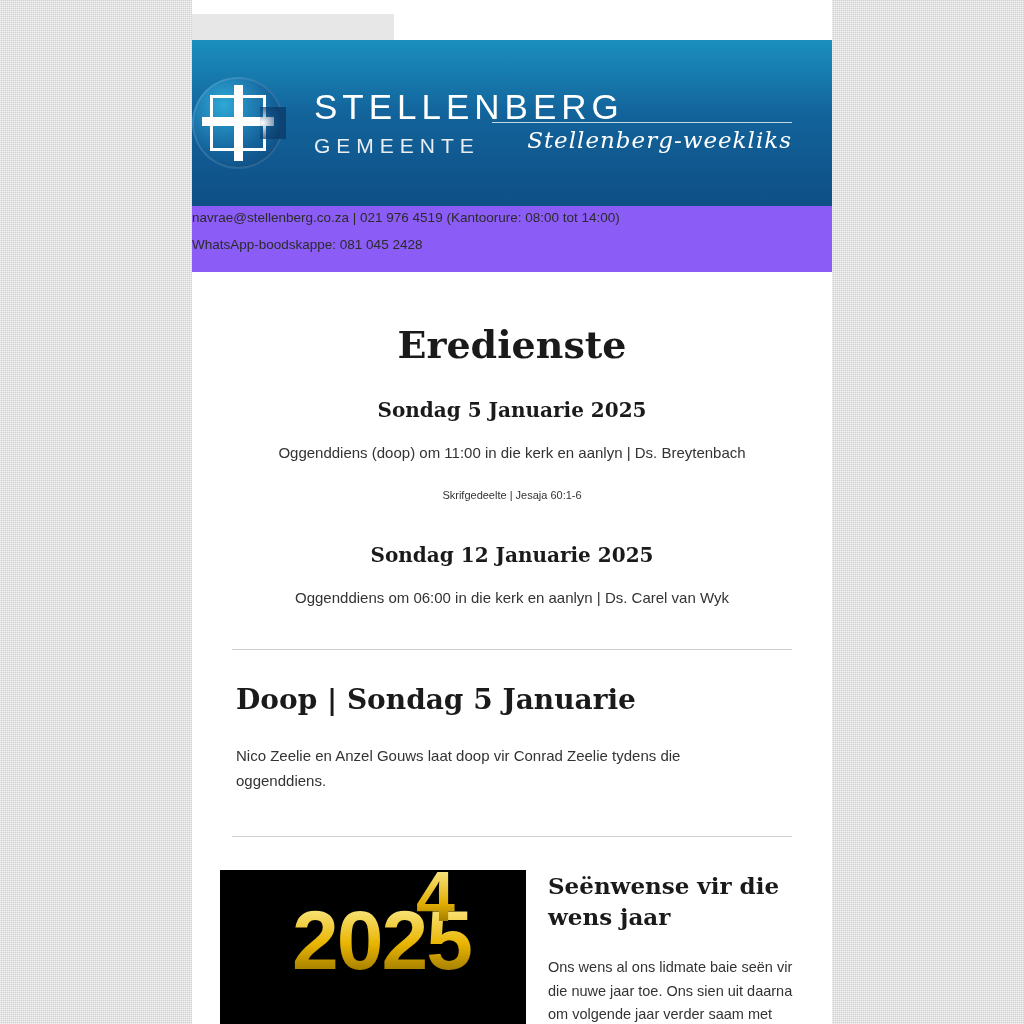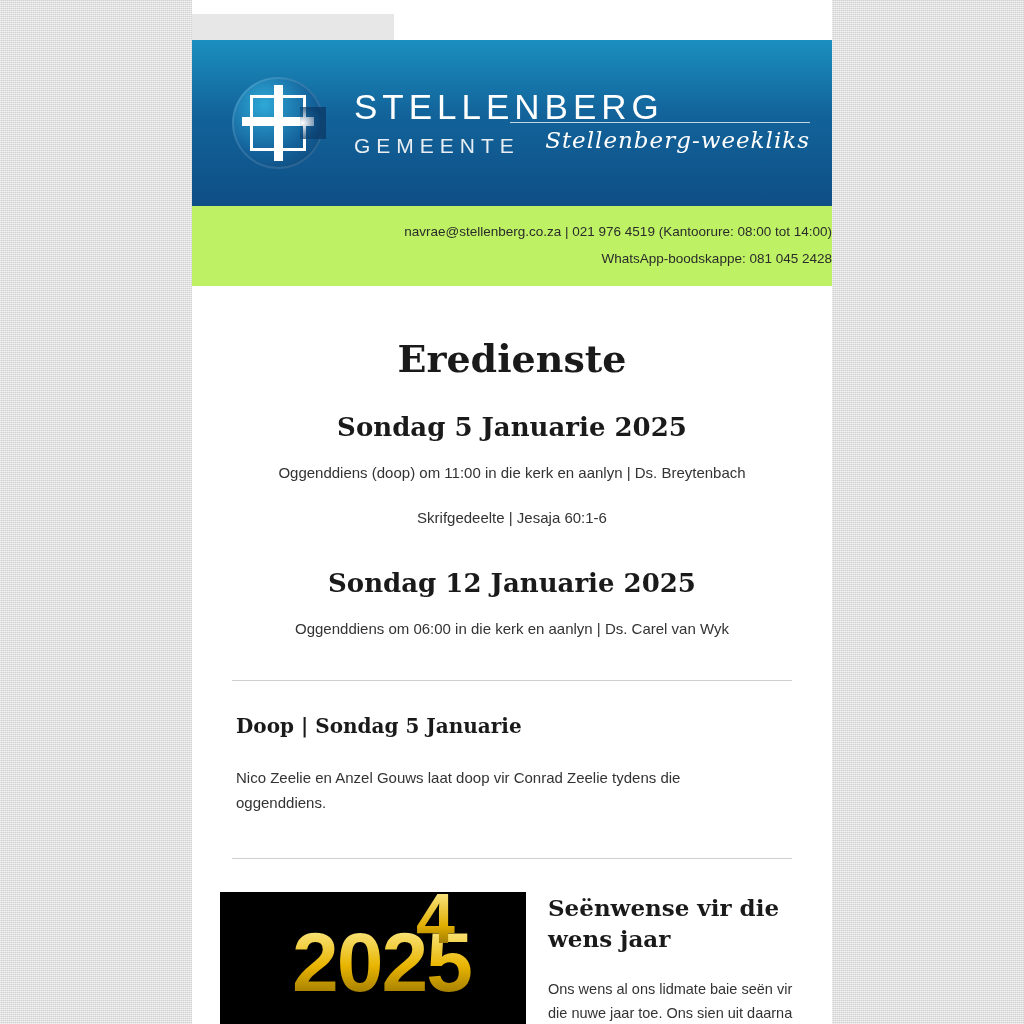--- a/index.html
+++ b/index.html
@@ -40,21 +40,20 @@
     width: 202px;
     height: 26px;
     background: #e7e7e7;
   }
 
   .banner {
     height: 166px;
     background: linear-gradient(180deg, #1b8fbf 0%, #12639a 45%, #0e4f86 100%);
     display: flex;
     align-items: center;
-    padding-left: 40px;
     box-sizing: border-box;
     position: relative;
     overflow: hidden;
   }
   .logo-mark {
     width: 92px;
     height: 92px;
     border-radius: 50%;
     background: radial-gradient(circle at 35% 30%, #2ea8d6 0%, #14629b 55%, #0b3f6e 100%);
     position: relative;
@@ -105,42 +104,42 @@
     line-height: 1;
   }
   .brand-sub {
     font-size: 21px;
     letter-spacing: 6px;
     margin-top: 10px;
     color: #e8eef3;
   }
   .script-wrap {
     position: absolute;
-    right: 22px;
+    right: 40px;
     top: 82px;
     width: 300px;
     text-align: right;
   }
   .script-rule {
     border-top: 1px solid rgba(255,255,255,0.75);
     width: 300px;
     margin-bottom: 4px;
   }
   .script {
     font-family: "DejaVu Serif", serif;
     font-style: italic;
     font-size: 23px;
     color: #ffffff;
     letter-spacing: 1px;
   }
 
   .contactbar {
-    background: #bef264;
-    padding: 18px 0 20px 0;
-    text-align: right;
+    background: #8b5cf6;
+    padding: 4px 0 20px 0;
+    text-align: left;
   }
   .contactbar .line {
     font-size: 13.5px;
     color: #2b2b2b;
     margin: 0 0 12px 0;
   }
   .contactbar .line.last { margin-bottom: 0; }
 
   .content {
     padding: 0 28px;
@@ -150,46 +149,46 @@
     font-family: "DejaVu Serif", serif;
     font-weight: bold;
     font-size: 38px;
     color: #1a1a1a;
     text-align: center;
     margin: 50px 0 0 0;
   }
   .h2c {
     font-family: "DejaVu Serif", serif;
     font-weight: bold;
-    font-size: 26px;
+    font-size: 20px;
     color: #1a1a1a;
     text-align: center;
     margin: 31px 0 0 0;
   }
   .p-c {
     font-size: 15px;
     color: #333333;
     text-align: center;
     margin: 22px 0 0 0;
   }
   .p-c2 {
-    font-size: 15px;
+    font-size: 11px;
     color: #333333;
     text-align: center;
     margin: 28px 0 0 0;
   }
   .hr {
     border: none;
     border-top: 1px solid #cfcfcf;
     margin: 43px 12px 0 12px;
   }
   .h2l {
     font-family: "DejaVu Serif", serif;
     font-weight: bold;
-    font-size: 20px;
+    font-size: 28px;
     color: #1a1a1a;
     margin: 33px 0 4px 16px;
   }
   .p-l {
     font-size: 15px;
     color: #333333;
     line-height: 1.67;
     margin: 27px 16px 0 16px;
     max-width: 490px;
   }

